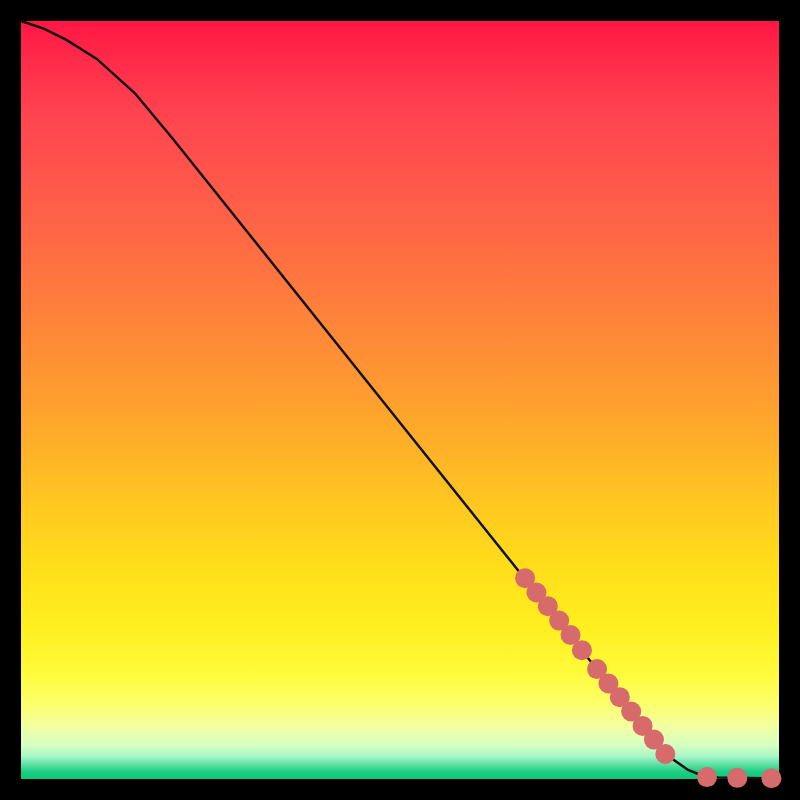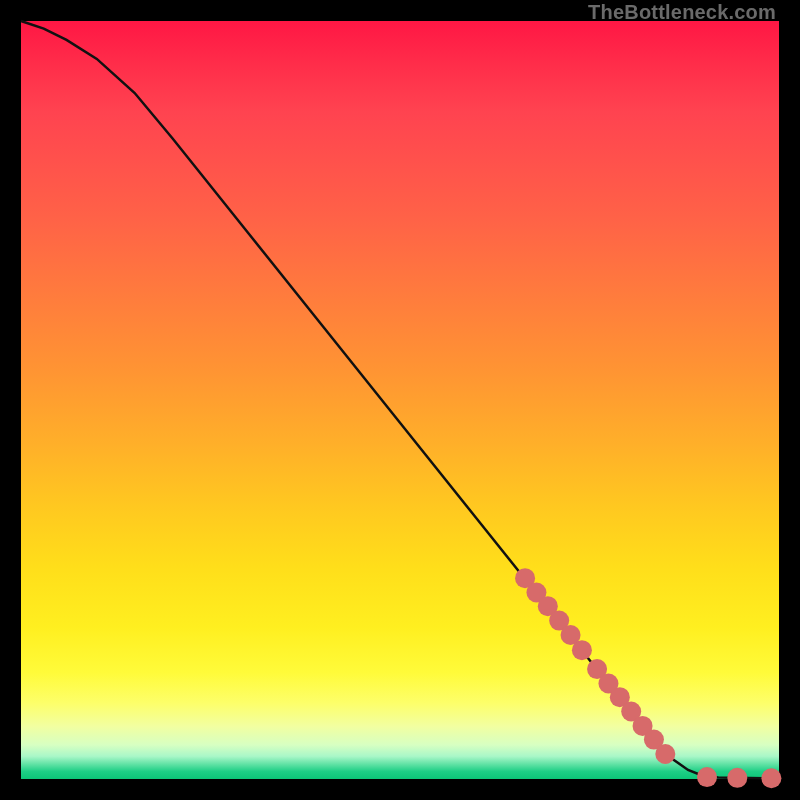--- a/index.html
+++ b/index.html
@@ -85,14 +85,13 @@
         <circle cx="610.19" cy="690.54" r="10" fill="#d76a6a"></circle>
         <circle cx="621.56" cy="704.94" r="10" fill="#d76a6a"></circle>
         <circle cx="632.93" cy="718.58" r="10" fill="#d76a6a"></circle>
         <circle cx="644.30" cy="732.99" r="10" fill="#d76a6a"></circle>
         <circle cx="685.99" cy="756.11" r="10" fill="#d76a6a"></circle>
         <circle cx="716.31" cy="756.86" r="10" fill="#d76a6a"></circle>
         <circle cx="750.42" cy="757.24" r="10" fill="#d76a6a"></circle>
       </g>
   </svg>
 
-  <div class="attribution">TheBottleneck.com</div>
 </div>
 
 </body></html>

